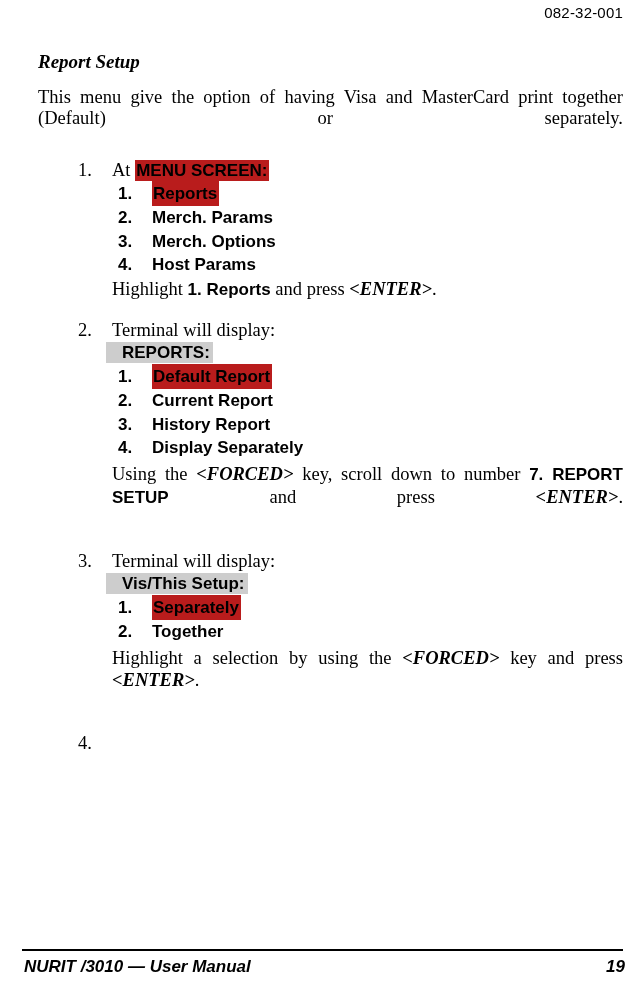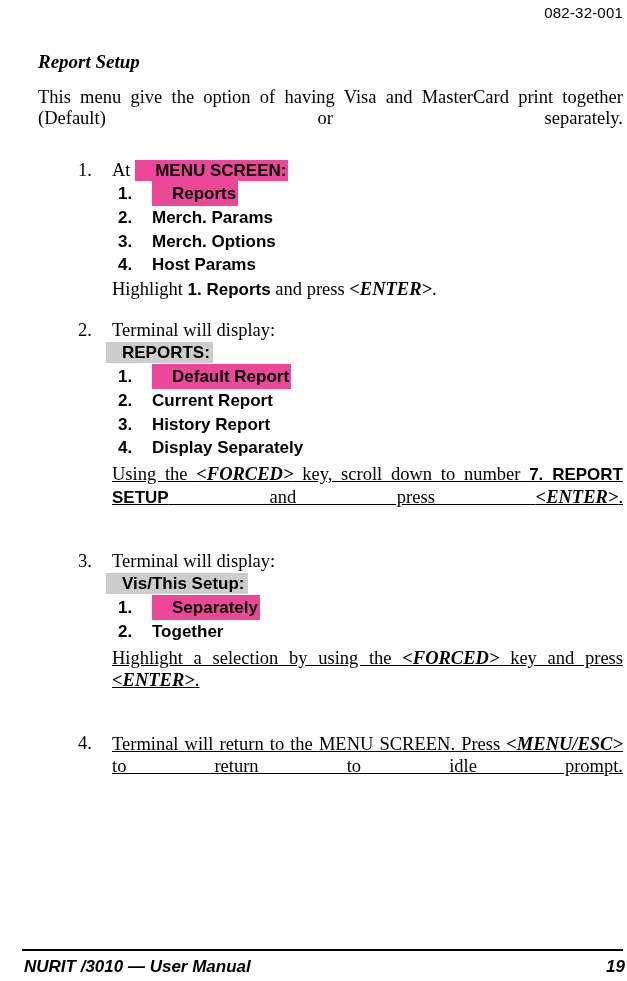--- a/index.html
+++ b/index.html
@@ -86,21 +86,20 @@
     font-size: 18.5px;
     line-height: 21px;
   }
 
   
   .just {
     text-align: justify;
     text-justify: inter-word;
     font-size: 18.5px;
     line-height: 22px;
-    text-decoration: underline;
   }
   .just:after {
     content: "";
     display: inline-block;
     width: 100%;
   }
 
   
   .term-title {
     font-family: "Liberation Sans", "DejaVu Sans", sans-serif;
@@ -126,22 +125,22 @@
   .menu-item .mi-num {
     display: inline-block;
     width: 34px;
   }
   .menu-item .mi-label {
     display: inline-block;
   }
 
   
   .hl {
-    background: #ec4899;
-    padding: 1px 2px 1px 20px;
+    background: #b91c1c;
+    padding: 1px 2px 1px 1px;
   }
   .hl-tight {
     background: #cdcdcd;
     padding: 1px 3px 1px 16px;
   }
 
   
   .sans-b {
     font-family: "Liberation Sans", "DejaVu Sans", sans-serif;
     font-weight: bold;
@@ -279,23 +278,20 @@
         </ul>
 
         <div class="just" style="margin-top:3px;">
           <span>Highlight a selection by using the </span><span class="serif-bi">&lt;FORCED&gt;</span><span> key and press </span><span class="serif-bi">&lt;ENTER&gt;</span><span>.</span>
         </div>
       </div>
 
       <div class="step">
         <span class="step-num">4.</span>
 
-        <div class="just">
-          <span>Terminal will return to the MENU SCREEN.  Press </span><span class="serif-bi">&lt;MENU/ESC&gt;</span><span> to return to idle prompt.</span>
-        </div>
       </div>
 
     </div>
   </div>
 
   <div class="footer">
     <div class="footer-rule"></div>
     <div class="footer-row">
       <span>NURIT /3010 — User Manual</span>
       <span>19</span>

